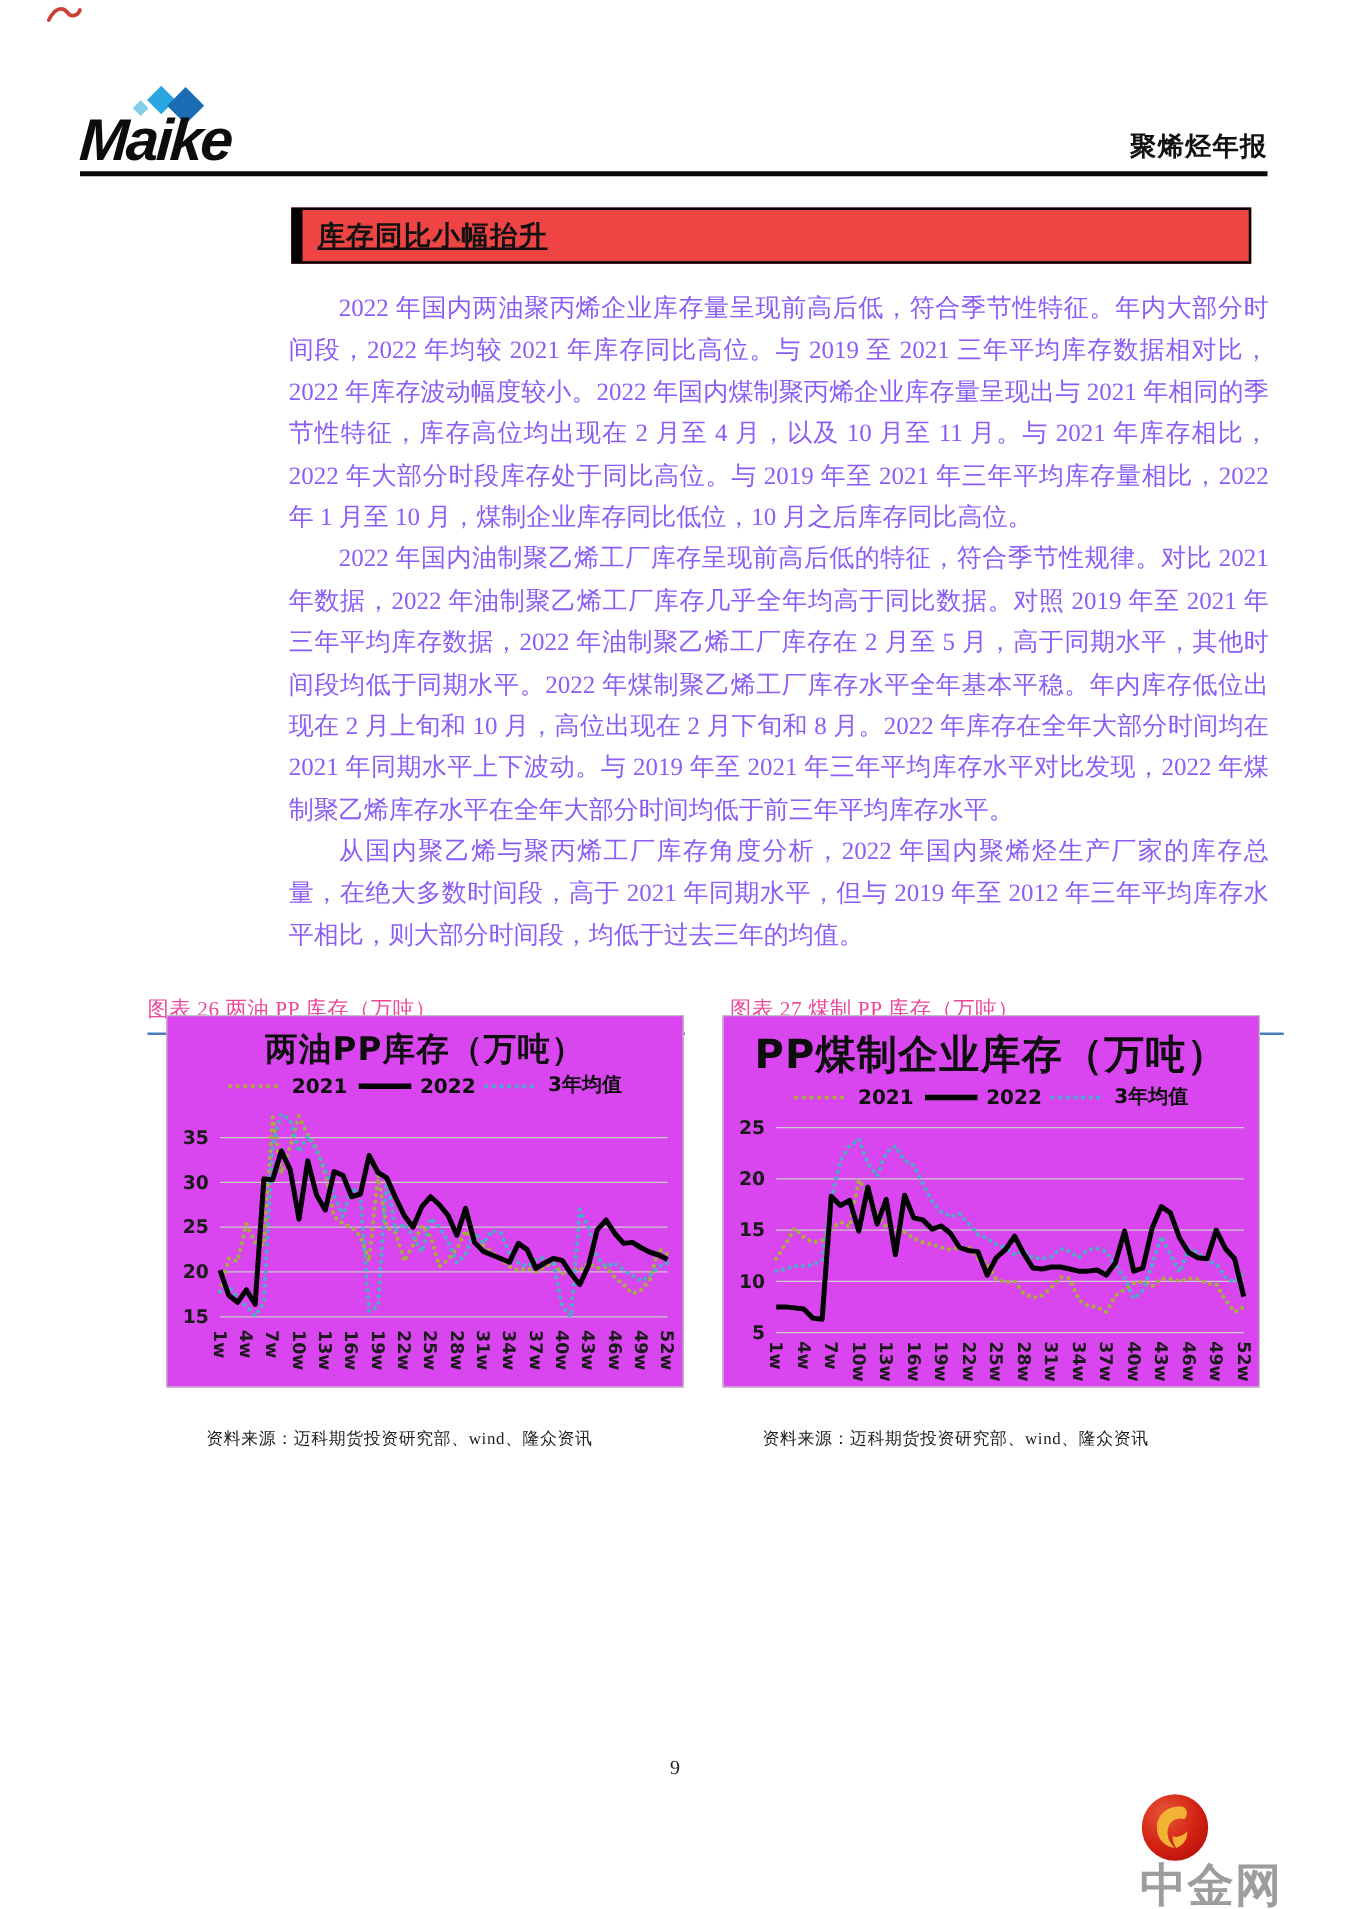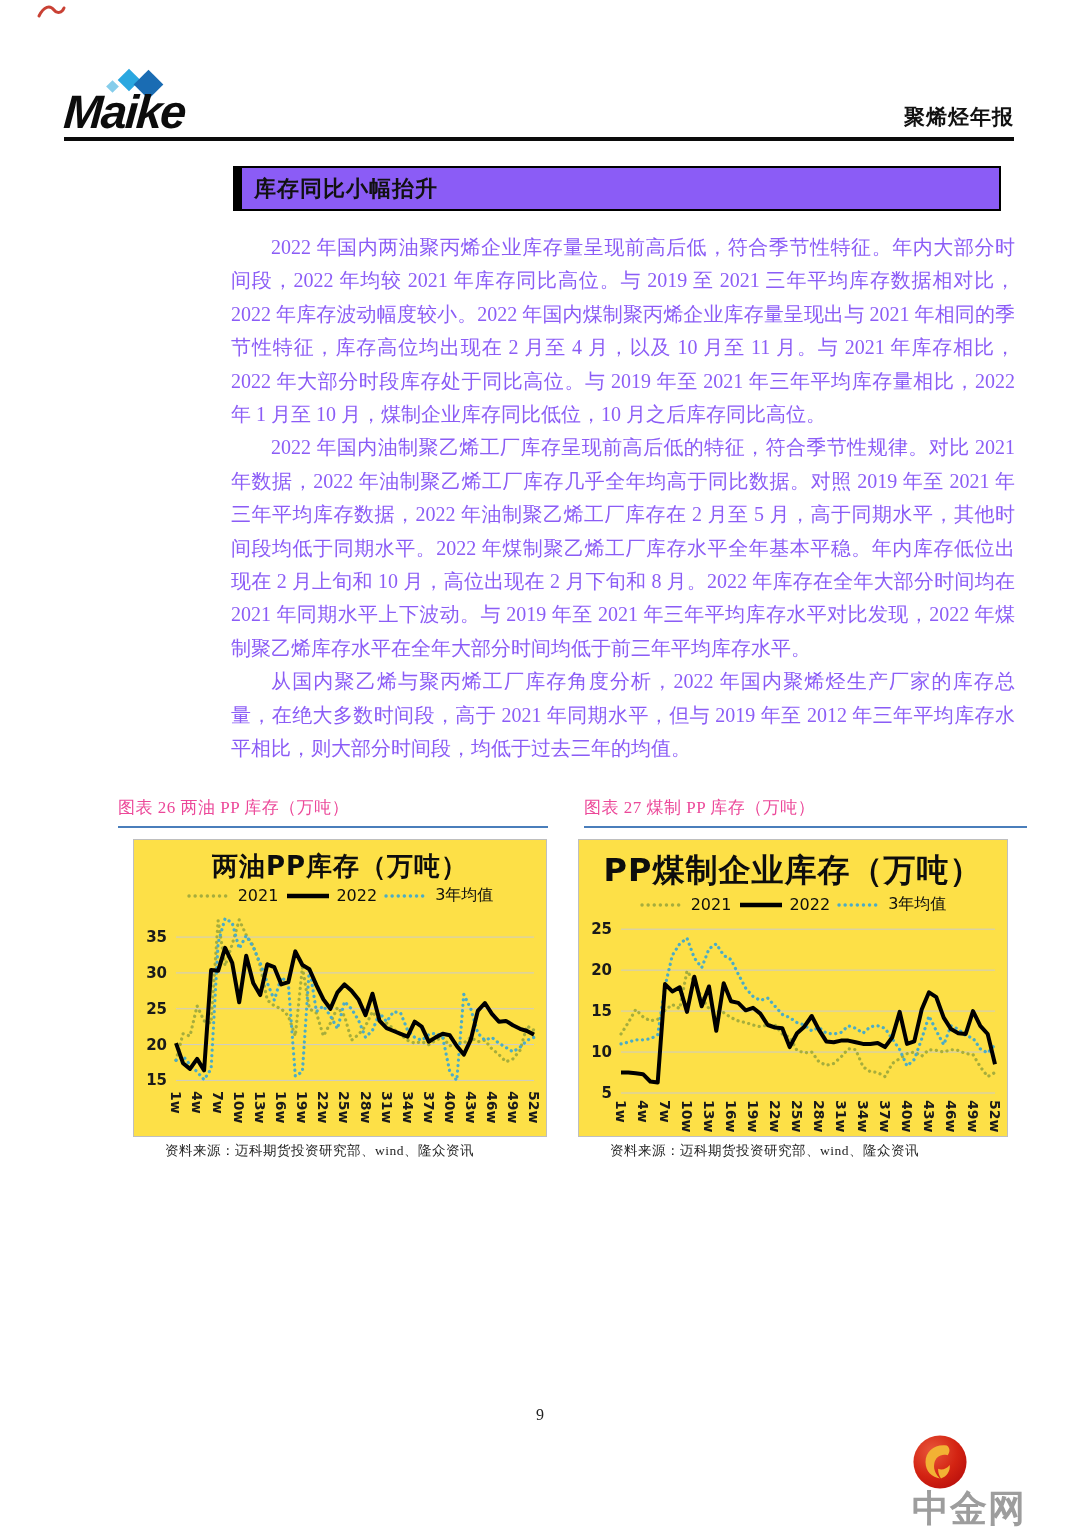--- a/index.html
+++ b/index.html
@@ -23,57 +23,57 @@
   .d3 { left:74px; top:2px;  width:21px; height:21px; background:#1a6cb3; transform:rotate(45deg); }
   .report-type {
     position:absolute; right:66px; top:103px;
     font-size:21px; font-weight:bold; letter-spacing:1px;
   }
   .header-rule { position:absolute; left:64px; top:137px; width:950px; height:4px; background:#0b0b0b; }
 
   
   .section-box {
     position:absolute; left:233px; top:166px; width:768px; height:45px;
-    background:#8b5cf6; border:2px solid #000; border-left:9px solid #000;
+    background:#ef4444; border:2px solid #000; border-left:9px solid #000;
     display:flex; align-items:center; padding-left:12px;
     font-family:"Liberation Sans","DejaVu Sans",sans-serif;
-    font-weight:bold; font-size:22px; letter-spacing:1px;
+    font-weight:bold; font-size:22px; letter-spacing:1px;text-decoration:underline;
   }
 
   
   .body-text { position:absolute; left:231px; top:231px; width:784px; }
   .body-text p {
     font-size:20px; line-height:33.4px; text-align:justify;
     text-indent:2em; color:#8b5cf6;
   }
 
   
   .figure-caption {
     position:absolute; top:796px; padding-bottom:7px;
     border-bottom:2px solid #4a7ebb; font-size:17px; color:#ec4899; letter-spacing:0.5px;
   }
   .caption-left  { left:118px; width:430px; }
   .caption-right { left:584px; width:443px; }
 
   .chart-box {
-    position:absolute; top:839px; height:298px; background:#fde047;
+    position:absolute; top:812px; height:298px; background:#d946ef;
     border:1px solid #bfbfbf;
   }
   .chart-box.left  { left:133px; width:414px; }
   .chart-box.right { left:578px; width:430px; }
   .chart-title {
     text-align:center; margin-top:9px;
     font-family:"DejaVu Sans","Liberation Sans",sans-serif;
     font-weight:bold; font-size:26px; letter-spacing:1px; color:#0d0d0d;
   }
   .chart-box.right .chart-title { font-size:32px; }
   .legend {
     display:flex; justify-content:center; align-items:center; gap:7px; margin-top:1px;
     font-family:"DejaVu Sans","Liberation Sans",sans-serif;
-    font-weight:normal; font-size:16px; color:#0d0d0d;
+    font-weight:bold; font-size:16px; color:#0d0d0d;
   }
   .legend-item { display:inline-flex; align-items:center; gap:5px; }
   .chart-svg { display:block; }
   .chart-svg text { font-family:"DejaVu Sans","Liberation Sans",sans-serif; font-weight:bold; fill:#1a1a1a; }
   .chart-svg .ytick { font-size:15px; }
   .chart-svg .xtick { font-size:14px; }
 
   .chart-source { position:absolute; top:1142px; font-size:13.5px; color:#1f1f1f; letter-spacing:0.5px; }
   .source-left  { left:165px; }
   .source-right { left:610px; }

